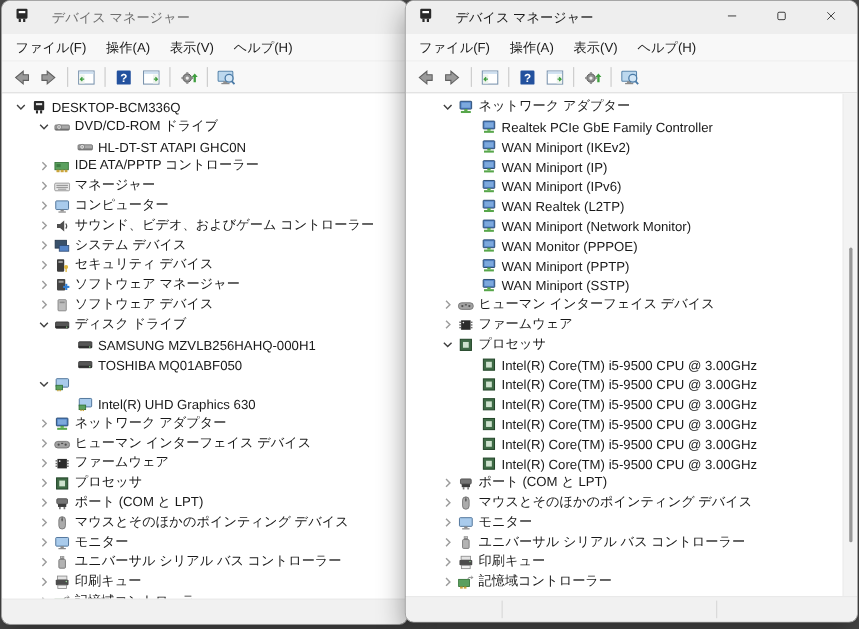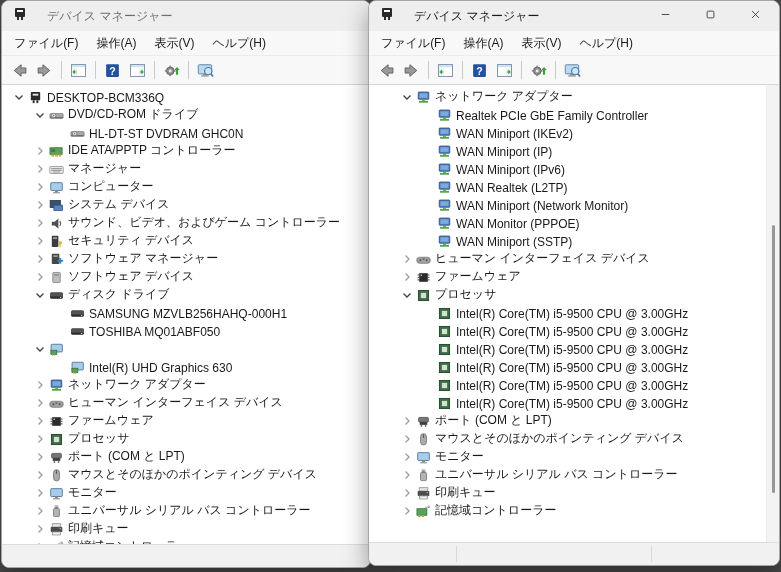--- a/index.html
+++ b/index.html
@@ -177,21 +177,21 @@
       <div class="row">
         <span class="chev" style="margin-left: 50px;"></span>
         <span class="tree-icon">
           <svg width="15" height="15" viewBox="0 0 16 16" xmlns="http://www.w3.org/2000/svg">
             <rect x="1" y="6" width="14" height="5" rx="1" fill="#a9a9a9" stroke="#6e6e6e" stroke-width="0.8"></rect>
             <rect x="1.4" y="9.6" width="13.2" height="1.2" fill="#6e6e6e"></rect>
             <circle cx="5" cy="8" r="2.4" fill="#d9d9d9" stroke="#777" stroke-width="0.8"></circle>
             <circle cx="5" cy="8" r="0.7" fill="#777"></circle>
           </svg>
         </span>
-        <span class="row-label">HL-DT-ST DVDRAM GHC0N</span>
+        <span class="row-label">HL-DT-ST ATAPI GHC0N</span>
       </div>
       <div class="row">
         <span class="chev" style="margin-left: 29px;">
           <svg width="16" height="16" viewBox="0 0 16 16" xmlns="http://www.w3.org/2000/svg">
             <polyline points="6.5,4.5 10,8 6.5,11.5" fill="none" stroke="#9c9c9c" stroke-width="1.3"></polyline>
           </svg>
         </span>
         <span class="tree-icon">
           <svg width="15" height="15" viewBox="0 0 16 16" xmlns="http://www.w3.org/2000/svg">
             <rect x="1" y="4" width="13" height="7" fill="#5ba05f" stroke="#2f6f33" stroke-width="0.8"></rect>
@@ -235,39 +235,39 @@
         <span class="row-label">コンピューター</span>
       </div>
       <div class="row">
         <span class="chev" style="margin-left: 29px;">
           <svg width="16" height="16" viewBox="0 0 16 16" xmlns="http://www.w3.org/2000/svg">
             <polyline points="6.5,4.5 10,8 6.5,11.5" fill="none" stroke="#9c9c9c" stroke-width="1.3"></polyline>
           </svg>
         </span>
         <span class="tree-icon">
           <svg width="15" height="15" viewBox="0 0 16 16" xmlns="http://www.w3.org/2000/svg">
+            <path d="M3 6 H6 L10 2.6 V13.4 L6 10 H3 Z" fill="#4f4f4f"></path>
+            <path d="M11.5 5.5 Q13.4 8 11.5 10.5" fill="none" stroke="#4f4f4f" stroke-width="1.1"></path>
+          </svg>
+        </span>
+        <span class="row-label">サウンド、ビデオ、およびゲーム コントローラー</span>
+      </div>
+      <div class="row">
+        <span class="chev" style="margin-left: 29px;">
+          <svg width="16" height="16" viewBox="0 0 16 16" xmlns="http://www.w3.org/2000/svg">
+            <polyline points="6.5,4.5 10,8 6.5,11.5" fill="none" stroke="#9c9c9c" stroke-width="1.3"></polyline>
+          </svg>
+        </span>
+        <span class="tree-icon">
+          <svg width="15" height="15" viewBox="0 0 16 16" xmlns="http://www.w3.org/2000/svg">
             <rect x="1.2" y="2.6" width="11" height="7.6" fill="#39516b" stroke="#22344a" stroke-width="0.8"></rect>
             <rect x="5.2" y="7.6" width="9.2" height="5.6" fill="#5585c8" stroke="#2e4a73" stroke-width="0.8"></rect>
           </svg>
         </span>
         <span class="row-label">システム デバイス</span>
-      </div>
-      <div class="row">
-        <span class="chev" style="margin-left: 29px;">
-          <svg width="16" height="16" viewBox="0 0 16 16" xmlns="http://www.w3.org/2000/svg">
-            <polyline points="6.5,4.5 10,8 6.5,11.5" fill="none" stroke="#9c9c9c" stroke-width="1.3"></polyline>
-          </svg>
-        </span>
-        <span class="tree-icon">
-          <svg width="15" height="15" viewBox="0 0 16 16" xmlns="http://www.w3.org/2000/svg">
-            <path d="M3 6 H6 L10 2.6 V13.4 L6 10 H3 Z" fill="#4f4f4f"></path>
-            <path d="M11.5 5.5 Q13.4 8 11.5 10.5" fill="none" stroke="#4f4f4f" stroke-width="1.1"></path>
-          </svg>
-        </span>
-        <span class="row-label">サウンド、ビデオ、およびゲーム コントローラー</span>
       </div>
       <div class="row">
         <span class="chev" style="margin-left: 29px;">
           <svg width="16" height="16" viewBox="0 0 16 16" xmlns="http://www.w3.org/2000/svg">
             <polyline points="6.5,4.5 10,8 6.5,11.5" fill="none" stroke="#9c9c9c" stroke-width="1.3"></polyline>
           </svg>
         </span>
         <span class="tree-icon">
           <svg width="15" height="15" viewBox="0 0 16 16" xmlns="http://www.w3.org/2000/svg">
             <rect x="3" y="1.8" width="7" height="12" rx="0.8" fill="#3c3c3c"></rect>
@@ -738,20 +738,32 @@
       <div class="row">
         <span class="chev" style="margin-left: 50px;"></span>
         <span class="tree-icon">
           <svg width="15" height="15" viewBox="0 0 16 16" xmlns="http://www.w3.org/2000/svg">
             <rect x="2.4" y="2.2" width="11.2" height="7.6" rx="0.6" fill="#5585c8" stroke="#27486e" stroke-width="0.9"></rect>
             <rect x="3.8" y="3.6" width="8.4" height="4.8" fill="#7da9dd"></rect>
             <rect x="6.4" y="9.8" width="3.2" height="1.8" fill="#57a64a"></rect>
             <rect x="3.2" y="11.6" width="9.6" height="2" fill="#57a64a"></rect>
           </svg>
         </span>
+        <span class="row-label">WAN Miniport (PPTP)</span>
+      </div>
+      <div class="row">
+        <span class="chev" style="margin-left: 50px;"></span>
+        <span class="tree-icon">
+          <svg width="15" height="15" viewBox="0 0 16 16" xmlns="http://www.w3.org/2000/svg">
+            <rect x="2.4" y="2.2" width="11.2" height="7.6" rx="0.6" fill="#5585c8" stroke="#27486e" stroke-width="0.9"></rect>
+            <rect x="3.8" y="3.6" width="8.4" height="4.8" fill="#7da9dd"></rect>
+            <rect x="6.4" y="9.8" width="3.2" height="1.8" fill="#57a64a"></rect>
+            <rect x="3.2" y="11.6" width="9.6" height="2" fill="#57a64a"></rect>
+          </svg>
+        </span>
         <span class="row-label">WAN Miniport (SSTP)</span>
       </div>
       <div class="row">
         <span class="chev" style="margin-left: 29px;">
           <svg width="16" height="16" viewBox="0 0 16 16" xmlns="http://www.w3.org/2000/svg">
             <polyline points="6.5,4.5 10,8 6.5,11.5" fill="none" stroke="#9c9c9c" stroke-width="1.3"></polyline>
           </svg>
         </span>
         <span class="tree-icon">
           <svg width="15" height="15" viewBox="0 0 16 16" xmlns="http://www.w3.org/2000/svg">

